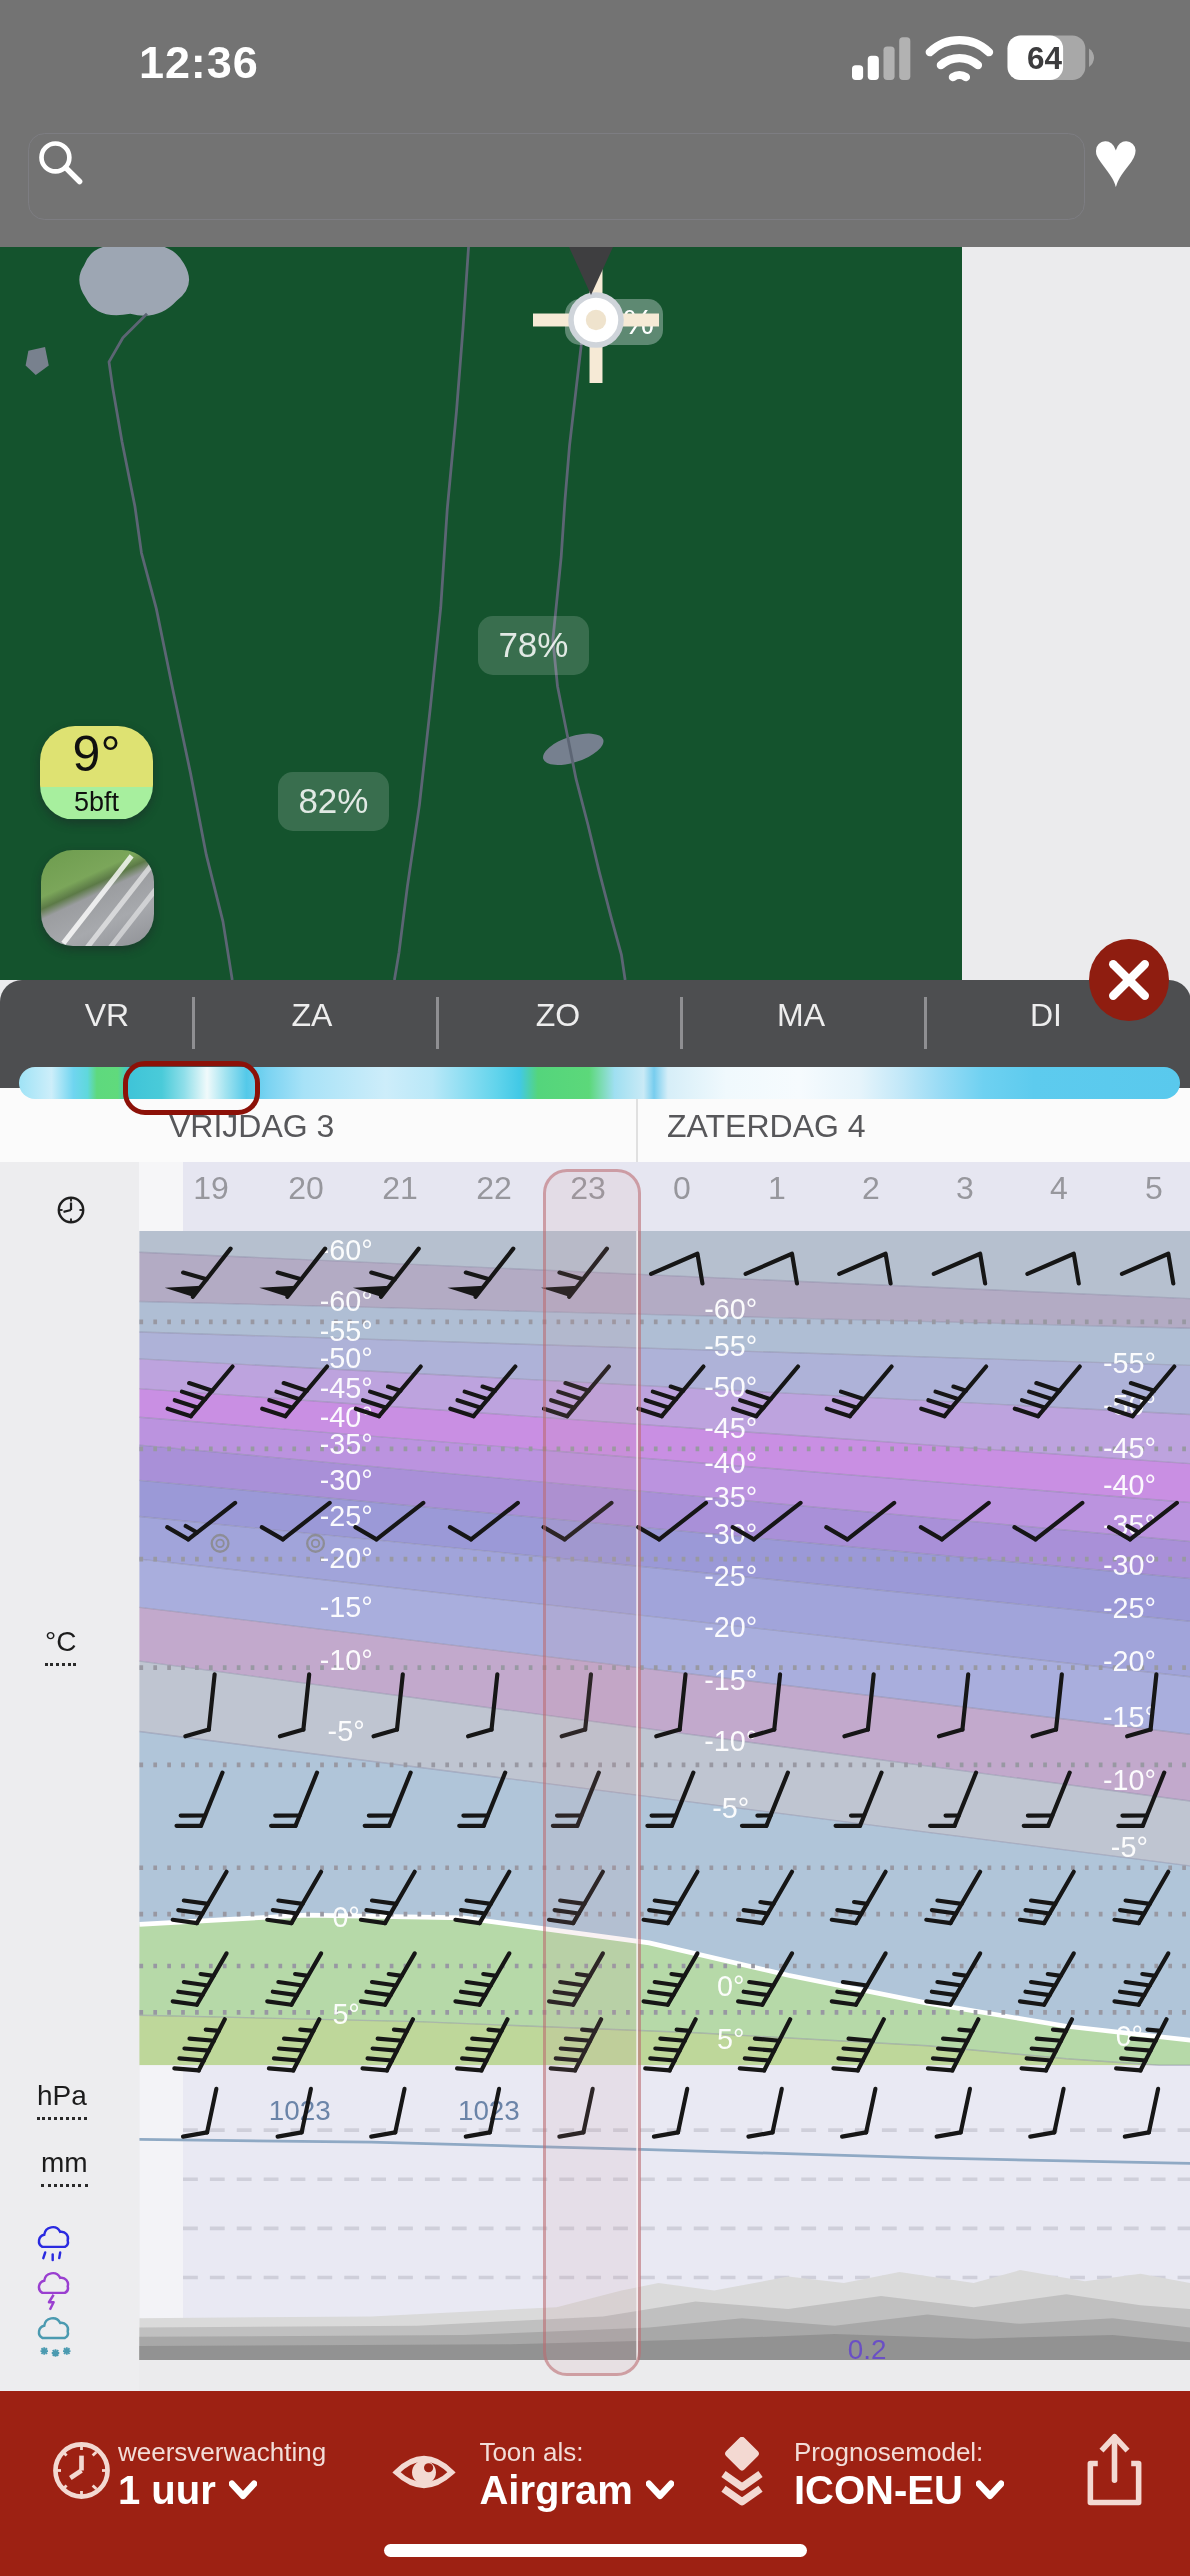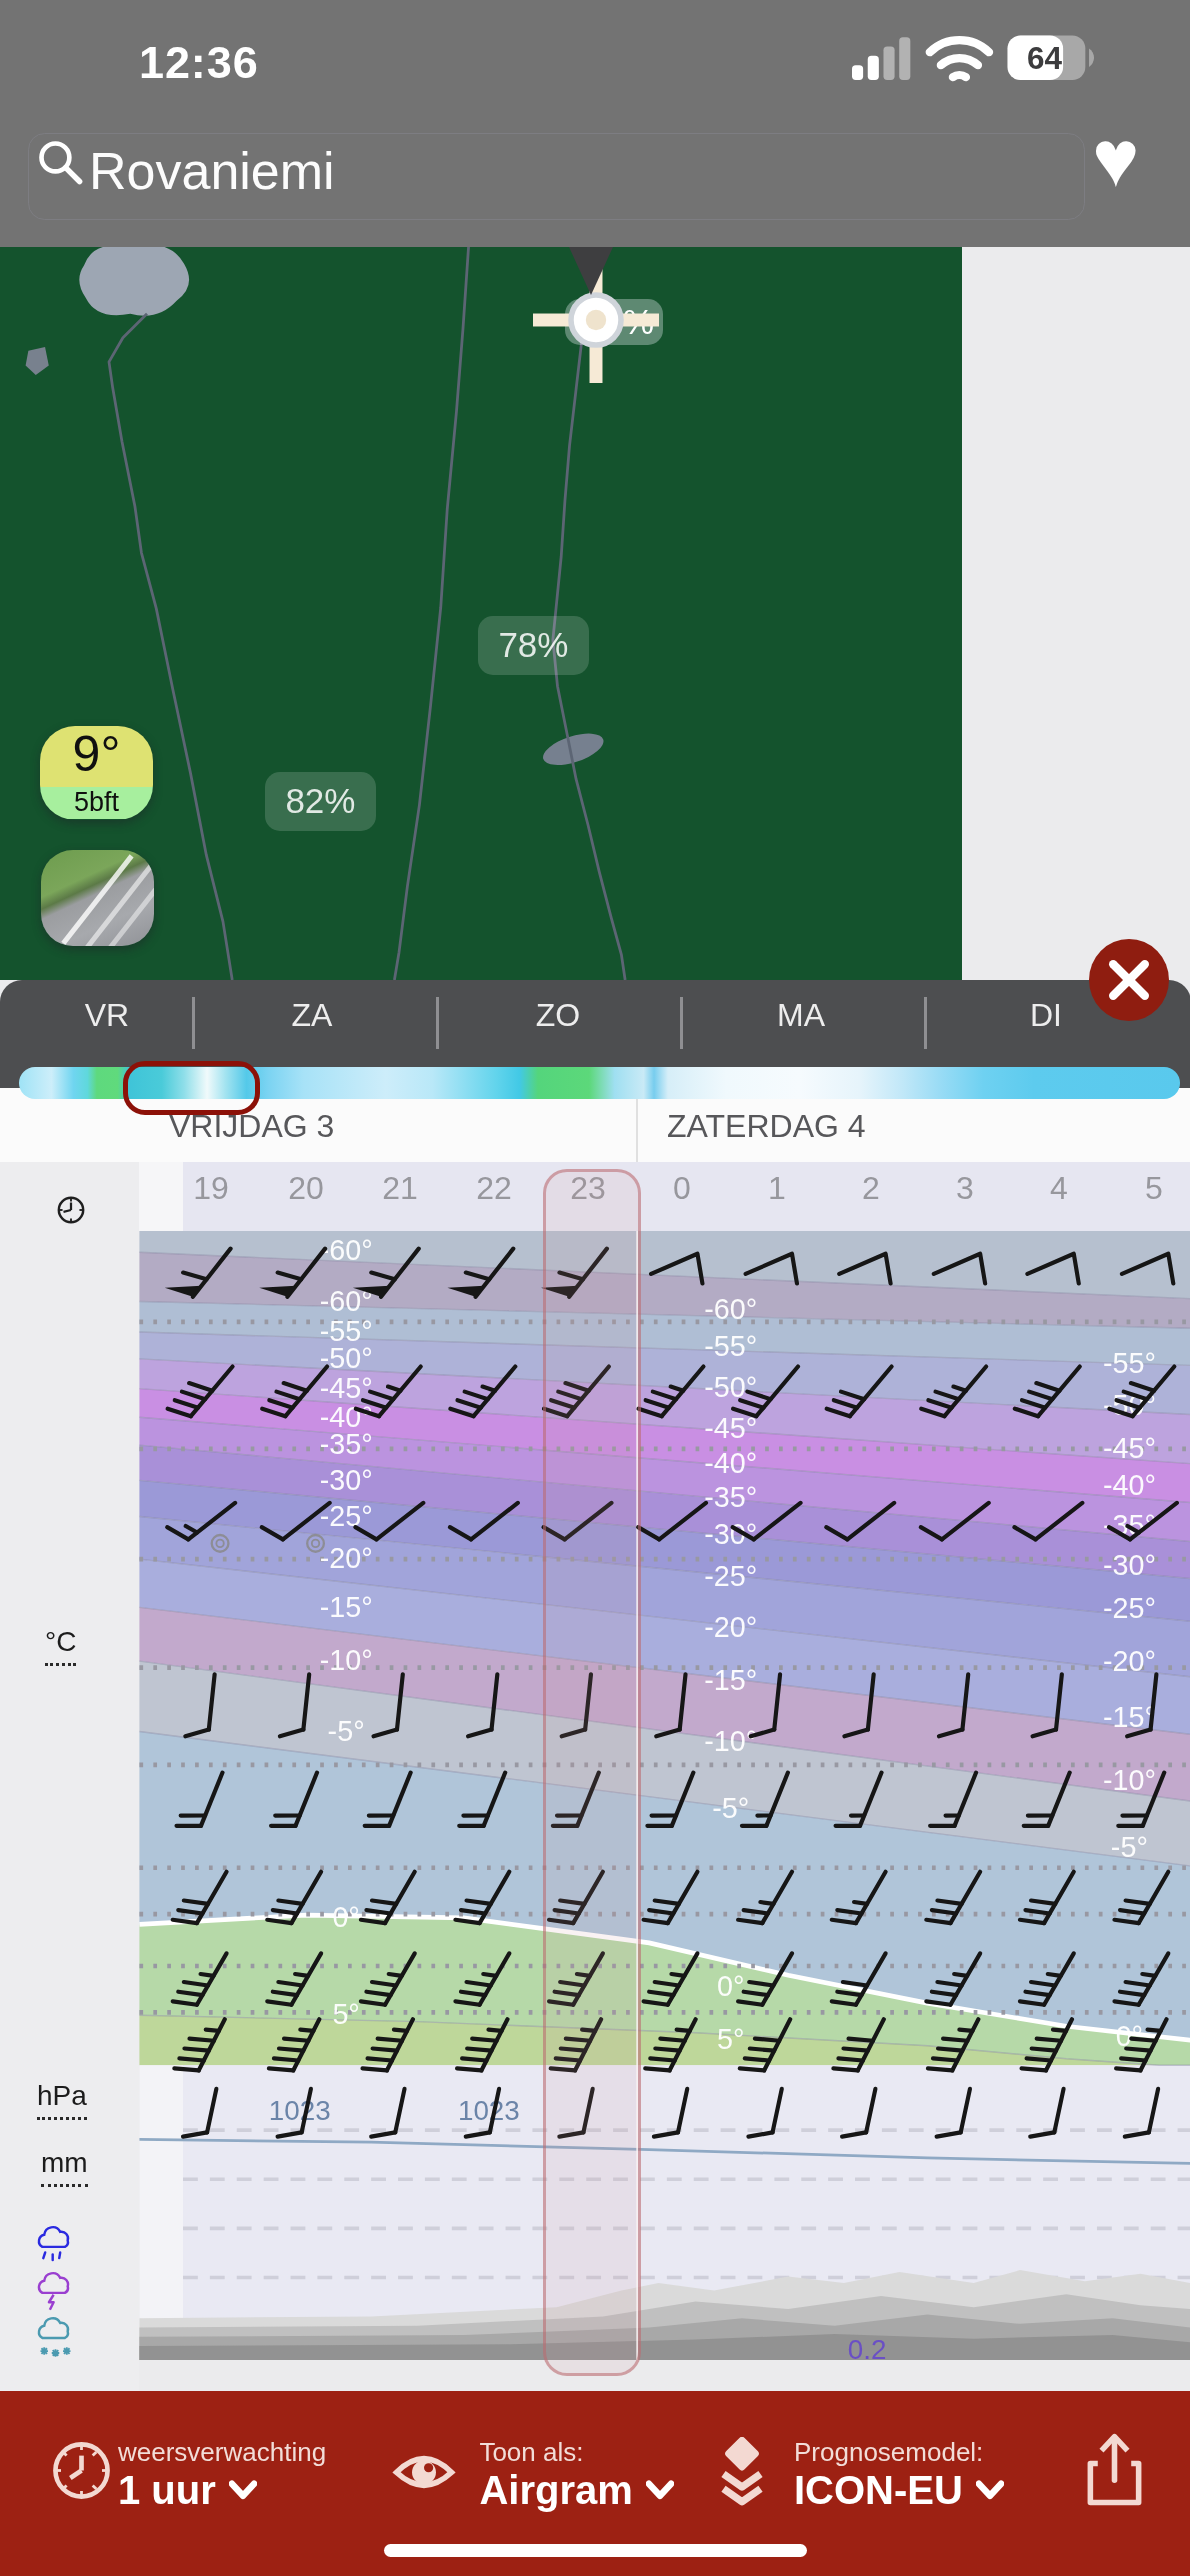--- a/index.html
+++ b/index.html
@@ -76,21 +76,21 @@
     <svg class="abs" style="left:533px;top:10.2px;" width="126" height="126" viewBox="0 0 136 136">
       <rect x="61" y="0" width="14" height="44" fill="#f6ead6"></rect>
       <rect x="61" y="92" width="14" height="44" fill="#f6ead6"></rect>
       <rect x="0" y="61" width="44" height="14" fill="#f6ead6"></rect>
       <rect x="92" y="61" width="44" height="14" fill="#f6ead6"></rect>
       <circle cx="68" cy="68" r="27" fill="#ffffff" stroke="#cfd4da" stroke-width="6"></circle>
       <circle cx="68" cy="68" r="11" fill="#efe3cd"></circle>
     </svg>
 
     <div class="abs badge" style="left:478px;top:369px;">78%</div>
-    <div class="abs badge" style="left:265px;top:525px;">82%</div>
+    <div class="abs badge" style="left:278px;top:525px;">82%</div>
 
     <div class="abs tempbadge">
       <div class="t">9°</div>
       <div class="w">5bft</div>
     </div>
 
     <div class="abs webcam">
       <div class="lane" style="left:54px;top:-5.6px;"></div>
       <div class="lane" style="left:78px;top:-1.9px;opacity:.7;"></div>
       <div class="lane" style="left:98px;top:1.9px;opacity:.6;"></div>
@@ -116,21 +116,20 @@
         <path d="M256,22 a12,12 0 0 1 0,20 z" fill="rgba(255,255,255,0.38)"></path>
         <rect x="168" y="8" width="60" height="48" rx="14" fill="#ffffff"></rect>
         <text x="208" y="44" text-anchor="middle" font-size="34" font-weight="700" fill="#3c3c3e" font-family="Liberation Sans, sans-serif">64</text>
       </g>
     </svg>
     <div class="abs searchbox"></div>
     <svg class="abs" style="left:35px;top:137px;" width="52" height="52" viewBox="0 0 56 56">
       <circle cx="22" cy="22" r="15" fill="none" stroke="#fff" stroke-width="5"></circle>
       <line x1="33" y1="33" x2="48" y2="48" stroke="#fff" stroke-width="6" stroke-linecap="round"></line>
     </svg>
-    <div class="abs query">Rovaniemi</div>
     <div class="abs hearticon">♥</div>
   </div>
   <div class="abs notch"></div>
 
   <div class="abs daypanel" id="daypanel">
       <div class="abs daylabel" style="left: 107px;">VR</div>
       <div class="abs daylabel" style="left: 312px;">ZA</div>
       <div class="abs daylabel" style="left: 558px;">ZO</div>
       <div class="abs daylabel" style="left: 801px;">MA</div>
       <div class="abs daylabel" style="left: 1046px;">DI</div>

